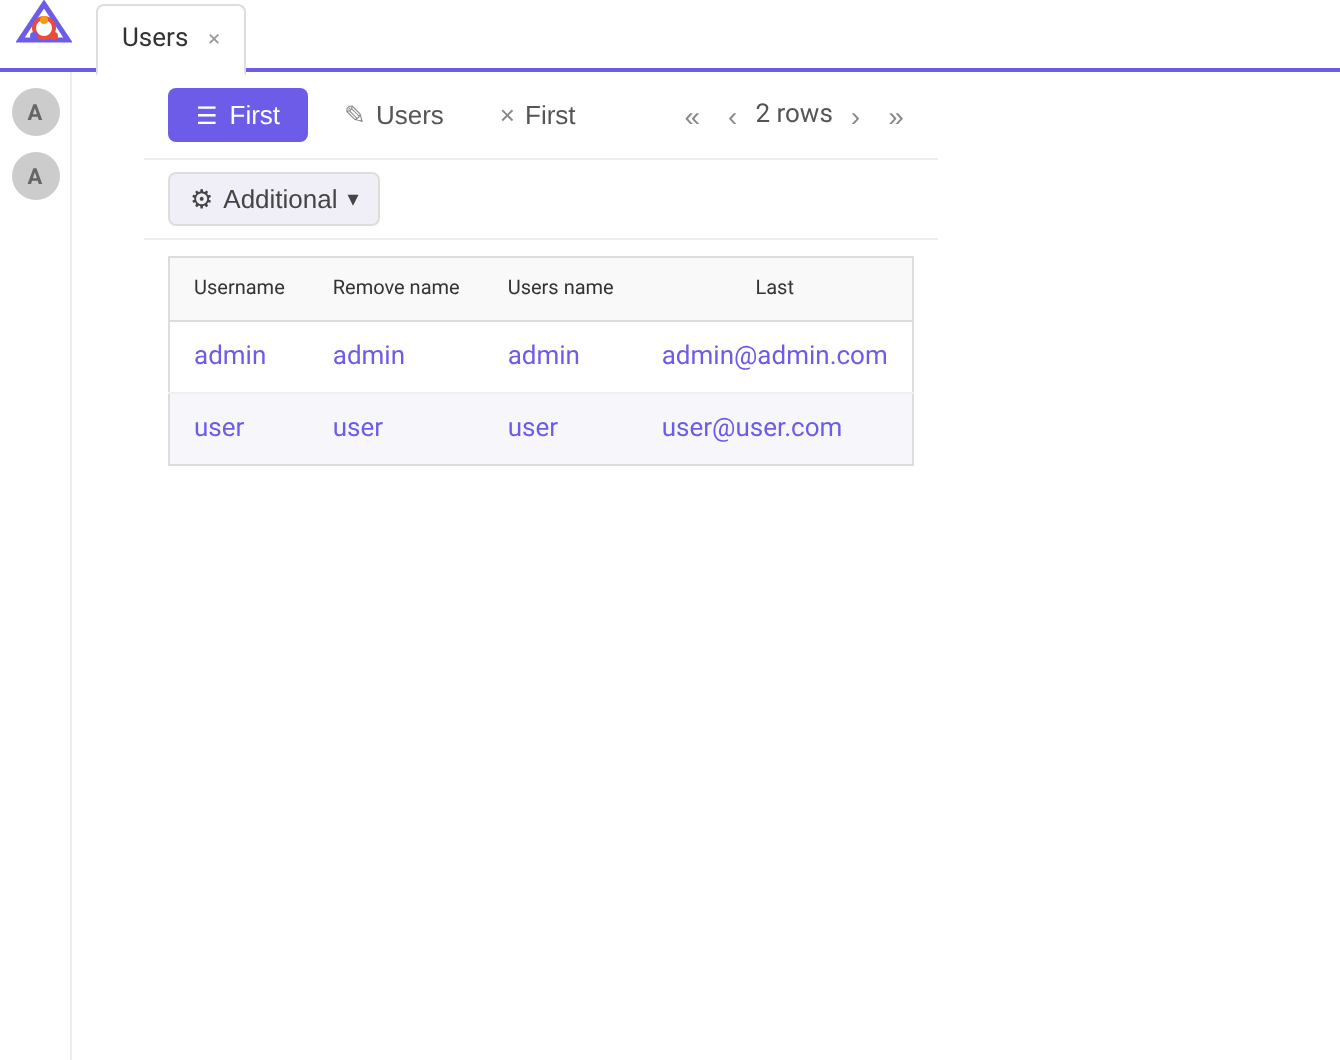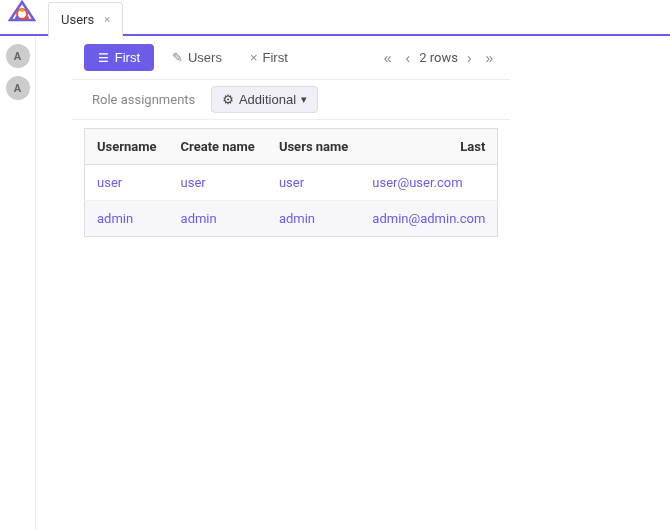--- a/index.html
+++ b/index.html
@@ -147,25 +147,25 @@
     }
     table {
       width: 100%;
       border-collapse: collapse;
       border: 1px solid #ddd;
     }
     thead tr {
       background: #f9f9f9;
     }
     th {
-      text-align: right;
+      text-align: center;
       padding: 10px 12px;
-      font-weight: 700;
+      font-weight: 400;
       color: #333;
-      font-size: 13px;
+      font-size: 10px;
       border-bottom: 1px solid #ddd;
     }
     td {
       padding: 10px 12px;
       font-size: 13px;
       color: #6c5ce7;
       border-bottom: 1px solid #f0f0f0;
     }
     tr:last-child td { border-bottom: none; }
     tbody tr:nth-child(even) { background: #f7f7fb; }
@@ -248,50 +248,47 @@
       <div class="pagination">
         <button class="pagination-btn">«</button>
         <button class="pagination-btn">‹</button>
         <span>2 rows</span>
         <button class="pagination-btn">›</button>
         <button class="pagination-btn">»</button>
       </div>
     </div>
 
     <div class="sub-toolbar">
-      <a class="sub-toolbar-link">
-        <span>Role assignments</span>
-      </a>
       <button class="btn-additional">
         <span>⚙</span>
         <span>Additional</span>
         <span style="font-size:11px;">▾</span>
       </button>
     </div>
 
     <div class="table-container">
       <table>
         <thead>
           <tr>
             <th>Username</th>
-            <th>Create name</th>
+            <th>Remove name</th>
             <th>Users name</th>
             <th>Last</th>
           </tr>
         </thead>
         <tbody id="table-body">
         <tr>
+              <td>admin</td>
+              <td>admin</td>
+              <td>admin</td>
+              <td>admin@admin.com</td>
+            </tr>
+            <tr>
               <td>user</td>
               <td>user</td>
               <td>user</td>
               <td>user@user.com</td>
             </tr>
-            <tr>
-              <td>admin</td>
-              <td>admin</td>
-              <td>admin</td>
-              <td>admin@admin.com</td>
-            </tr>
           </tbody>
       </table>
     </div>
   </div>
 </div>
 
 </body></html>

